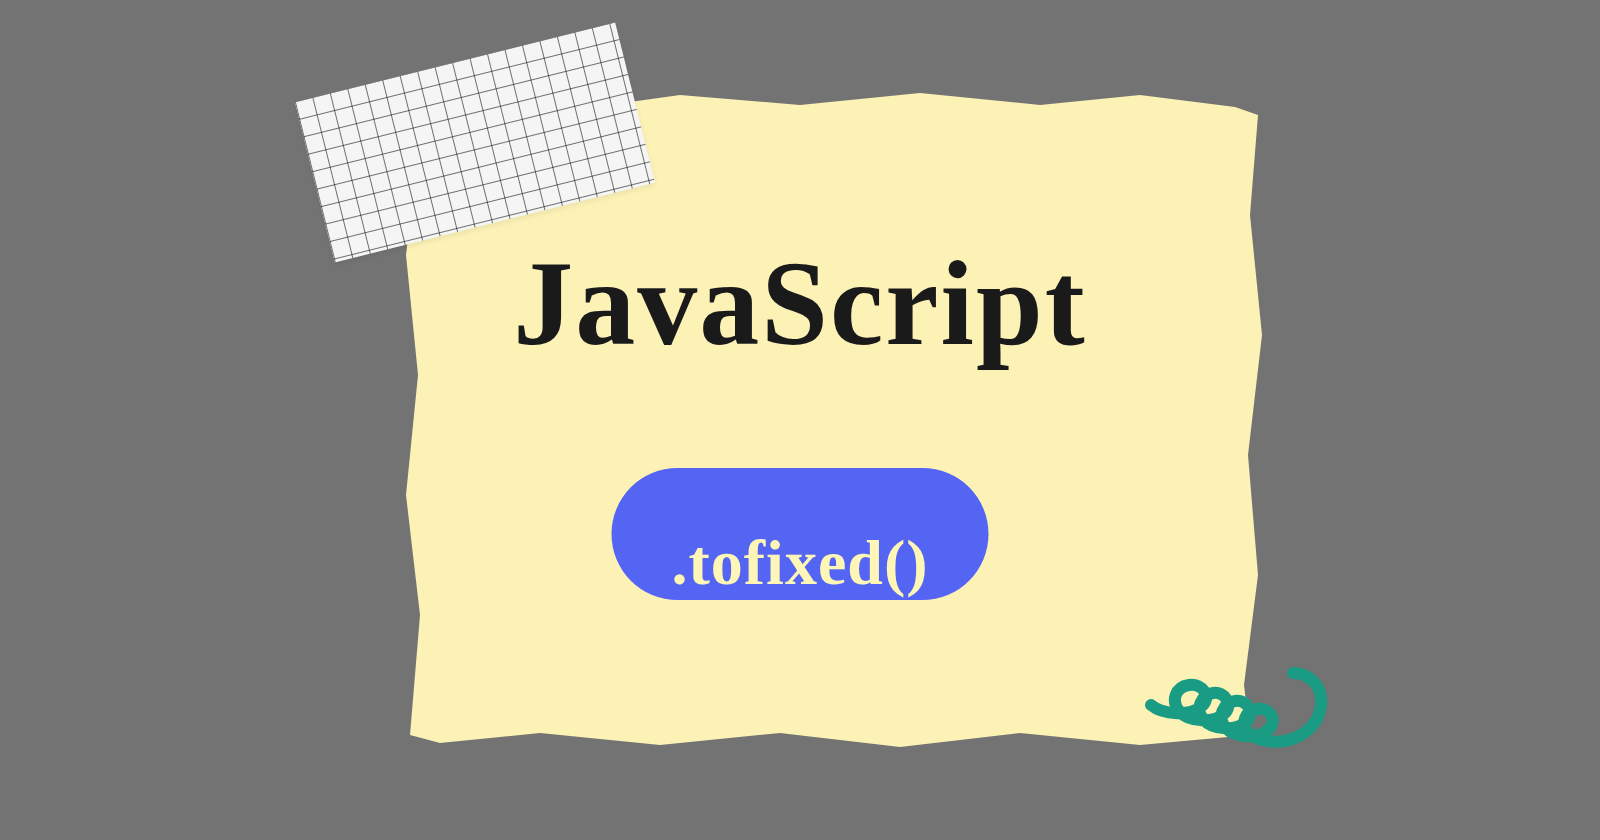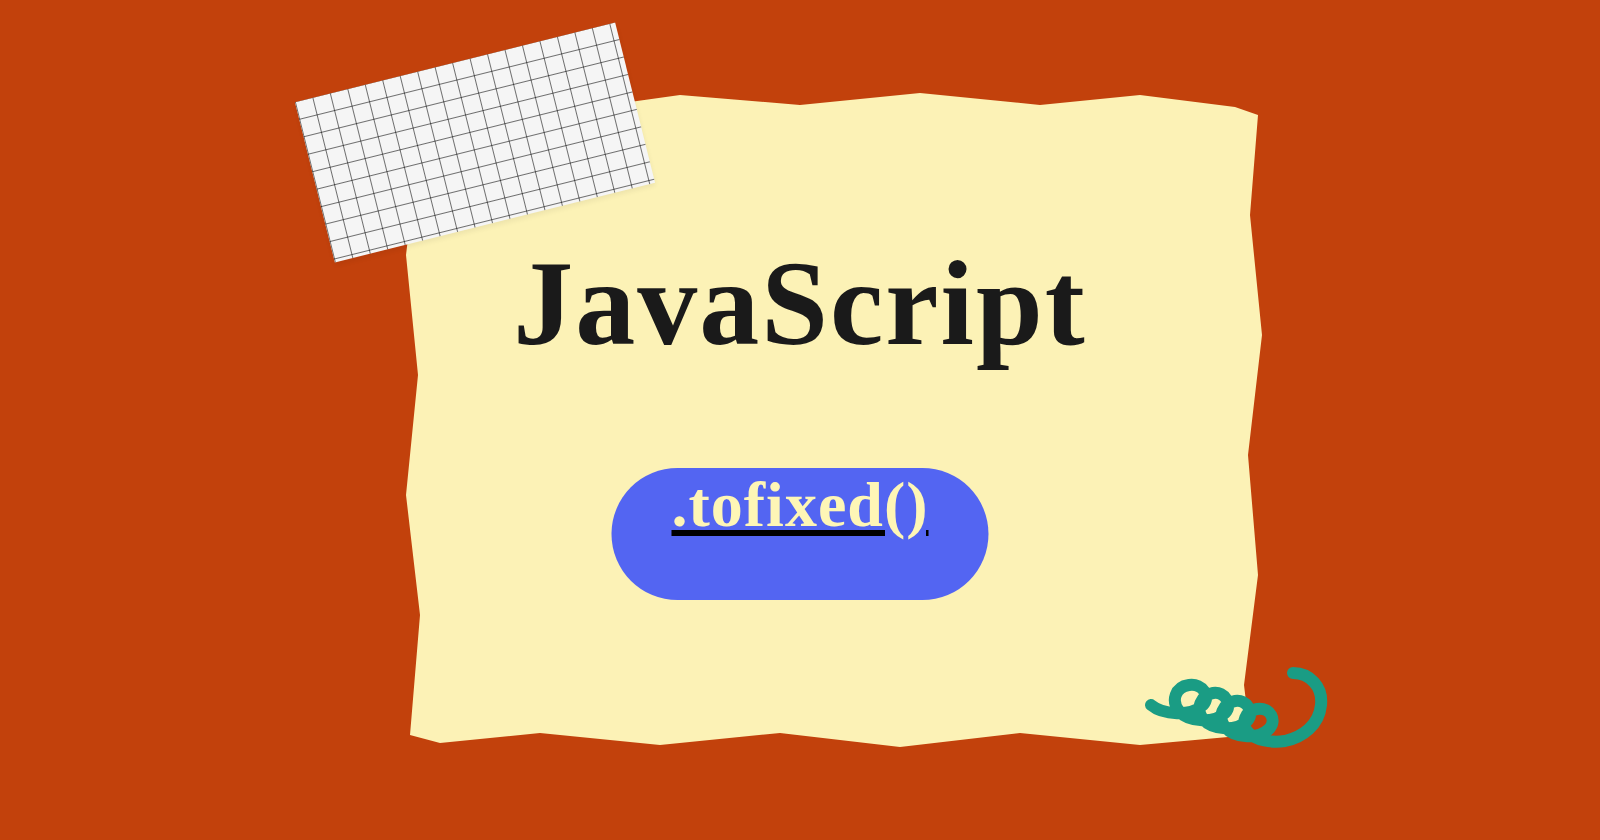--- a/index.html
+++ b/index.html
@@ -7,21 +7,21 @@
     padding: 0;
     width: 1600px;
     height: 840px;
     overflow: hidden;
     font-family: "Comic Sans MS", "Segoe Script", cursive, sans-serif;
   }
   .stage {
     position: relative;
     width: 1600px;
     height: 840px;
-    background: #c2410c;
+    background: #737373;
   }
   .note {
     position: absolute;
     left: 380px;
     top: 75px;
     width: 900px;
     height: 690px;
     z-index: 1;
   }
   .note svg { display:block; }
@@ -66,26 +66,25 @@
   .pill {
     position: absolute;
     left: 50%;
     top: 468px;
     transform: translateX(-50%);
     background: #5365F2;
     border-radius: 66px;
     height: 132px;
     padding: 0 60px;
     display: flex;
-    align-items: flex-start;
+    align-items: flex-end;
     justify-content: center;
     z-index: 2;
     min-width: 360px;
     box-sizing: border-box;
-    text-decoration: underline;
   }
   .pill span {
     color: #FEF6B6;
     font-size: 64px;
     font-weight: 600;
     font-family: "Comic Sans MS", "Segoe Script", cursive;
     letter-spacing: 1px;
   }
 
   .squiggle {

